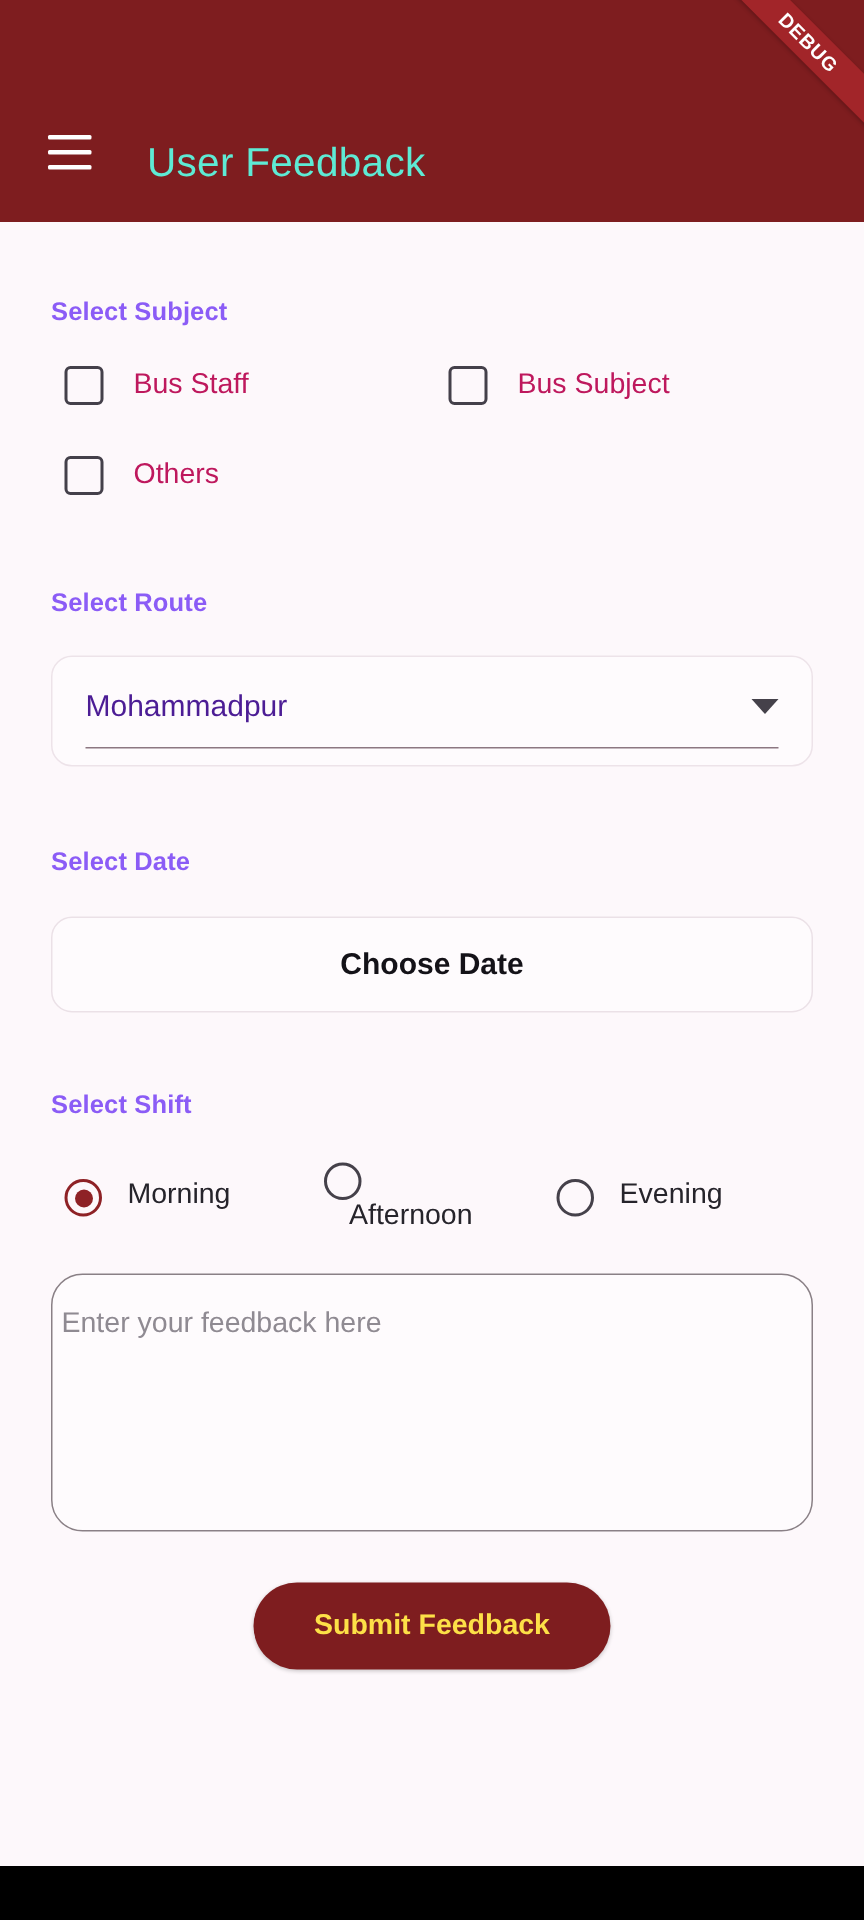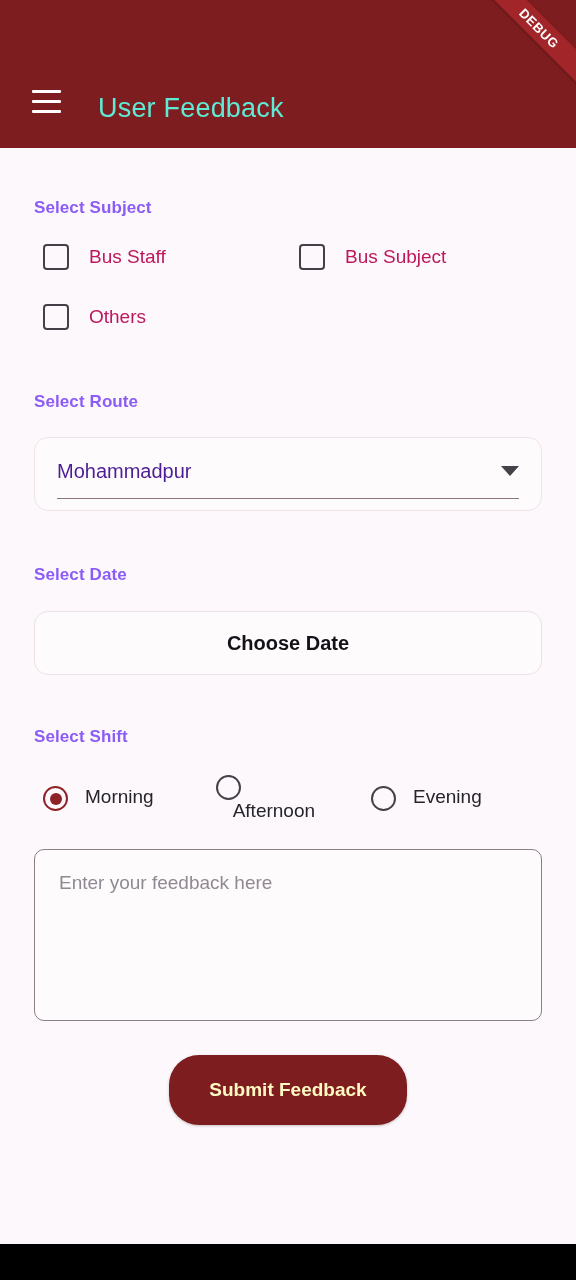--- a/index.html
+++ b/index.html
@@ -222,42 +222,42 @@
     margin-left: 17px;
     font-size: 19px;
     color: #26242B;
   }
 
   
   .feedback-box {
     margin-top: 27px;
     height: 172px;
     border: 1.5px solid #8A8086;
-    border-radius: 10px;
+    border-radius: 21px;
     background: #FEFBFD;
-    padding: 22px 24px;
+    padding: 22px 6px;
     cursor: text;
   }
   .feedback-placeholder {
     font-size: 19px;
     color: #8F8A92;
   }
 
   
   .submit-wrap {
     display: flex;
     justify-content: center;
     margin-top: 34px;
   }
   .submit-btn {
     background: #7E1D1F;
-    color: #fef9c3;
+    color: #fde047;
     border: none;
     border-radius: 30px;
-    height: 70px;
+    height: 58px;
     padding: 0 40px;
     font-size: 19px;
     font-weight: 700;
     font-family: "Liberation Sans", sans-serif;
     cursor: pointer;
     box-shadow: 0 1px 3px rgba(0,0,0,0.22);
   }
 
   
   .system-bar {

